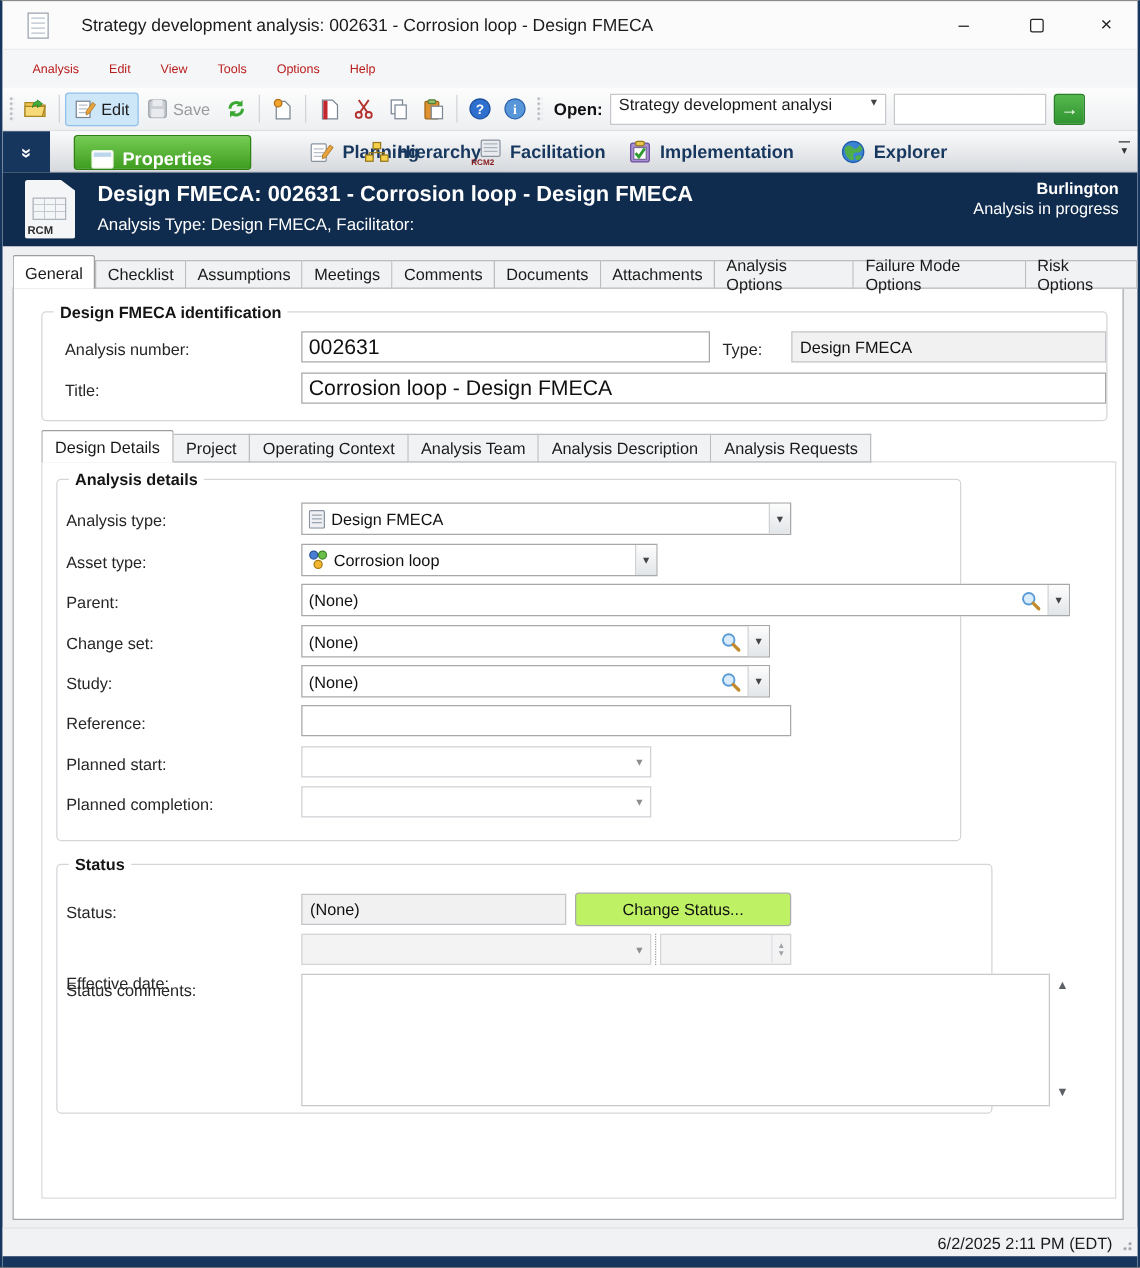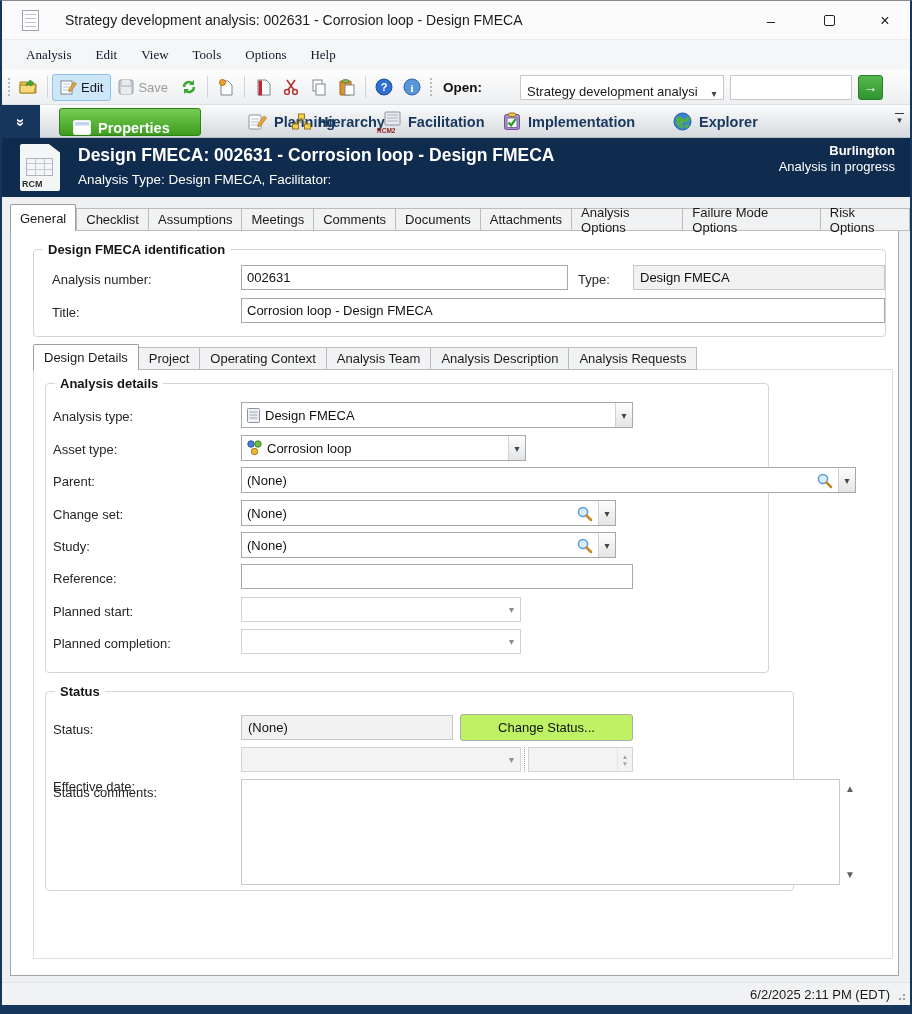--- a/index.html
+++ b/index.html
@@ -10,31 +10,31 @@
   
   .titlebar{position:absolute;left:0;top:0;right:0;height:39px;background:#fbfbfb;display:flex;align-items:center;border-bottom:1px solid #ececec;}
   .app-icon{width:17px;height:21px;margin-left:20px;position:relative;background:#fff;border:1px solid #9aa2ad;}
   .app-icon:before{content:"";position:absolute;left:2px;top:3px;right:2px;height:1px;background:#b9c2cd;box-shadow:0 4px 0 #b9c2cd,0 8px 0 #b9c2cd,0 12px 0 #b9c2cd;}
   .title-text{margin-left:26px;font-size:14px;color:#1b1b1b;}
   .wctl{position:absolute;top:0;height:39px;width:46px;display:flex;align-items:center;justify-content:center;color:#222;font-size:15px;}
   .wctl.min{right:116px;} .wctl.max{right:58px;} .wctl.close{right:2px;font-size:16px;}
   .maxbox{width:11px;height:11px;border:1.2px solid #222;border-radius:2px;}
   
   .menubar{position:absolute;left:0;top:39px;right:0;height:30px;background:#f5f6f7;display:flex;align-items:center;padding-left:12px;}
-  .menu-item{padding:0 12px;height:100%;display:flex;align-items:center;font-size:13px;color:#0f172a;font-family:Liberation Serif, serif;}
+  .menu-item{padding:0 12px;height:100%;display:flex;align-items:center;font-size:10px;color:#b91c1c;}
   
   .toolbar{position:absolute;left:0;top:69px;right:0;height:35px;background:linear-gradient(#fdfdfd,#edeff1);display:flex;align-items:center;padding-left:2px;border-bottom:1px solid #dddfe2;}
   .gripv{width:5px;height:20px;margin:0 3px;background-image:radial-gradient(#b5b9be 1px,transparent 1.2px);background-size:4px 4px;}
   .sep{width:1px;height:22px;background:#d2d4d7;margin:0 4px;}
   .tbtn{height:27px;min-width:28px;display:flex;align-items:center;justify-content:center;gap:4px;border-radius:3px;border:1px solid transparent;font-size:13px;color:#1a1a1a;}
   .tbtn.hl{background:#cde6f8;border-color:#8fc0ea;padding:0 7px;}
   .tbtn.txt{padding:0 6px;}
   .tbtn.dis{color:#9b9b9b;}
   .open-label{font-weight:bold;font-size:13.5px;margin:0 6px 0 6px;color:#111;}
-  .open-combo{width:204px;height:25px;background:#fff;border:1px solid #c6c8cb;display:flex;align-items:flex-end;font-size:13px;padding-left:6px;color:#1a1a1a;margin-left:32px;}
+  .open-combo{width:221px;height:25px;background:#fff;border:1px solid #c6c8cb;display:flex;align-items:flex-start;font-size:13px;padding-left:6px;color:#1a1a1a;}
   .open-combo .arr{margin-left:auto;width:18px;text-align:center;color:#444;font-size:10px;}
   .quick-input{width:122px;height:25px;border:1px solid #c6c8cb;background:#fff;margin-left:6px;font-size:13px;padding:0 4px;font-family:"Liberation Sans",sans-serif;}
   .go-btn{width:25px;height:25px;margin-left:6px;background:linear-gradient(#55b84e,#2f9330);border:1px solid #2a7f2b;border-radius:3px;color:#fff;display:flex;align-items:center;justify-content:center;font-size:14px;font-weight:bold;}
   
   .viewbar{position:absolute;left:0;top:104px;right:0;height:33px;background:linear-gradient(#fafbfc,#d6d9dd);border-bottom:1px solid #b9bec4;}
   .collapse-btn{position:absolute;left:0;top:0;width:38px;height:33px;background:#17365d;color:#fff;display:flex;align-items:center;justify-content:center;}
   .collapse-btn span{display:inline-block;transform:rotate(90deg);font-weight:bold;font-size:15px;letter-spacing:-2px;}
   .vtab{position:absolute;top:0;height:33px;display:flex;align-items:center;gap:7px;font-weight:bold;color:#17375e;font-size:14.5px;}
   .vtab.active{top:3px;height:28px;background:linear-gradient(#76cc54,#3e9d1f);border:1px solid #2e8213;border-radius:3px;color:#fff;padding:11px 30px 0 13px;}
   .voverflow{position:absolute;right:6px;top:8px;color:#333;font-size:9px;line-height:8px;text-align:center;}
@@ -53,21 +53,21 @@
   
   .mtabs{position:absolute;left:8px;top:203px;height:27px;display:flex;align-items:flex-end;z-index:3;}
   .mtab{height:23px;display:flex;align-items:center;padding:0 9px;font-size:13px;color:#1a1a1a;background:#f1f2f3;border:1px solid #bcbcbc;border-left:none;}
   .mtab:nth-child(2){border-left:1px solid #bcbcbc;}
   .mtab.active{height:27px;background:#fff;border:1px solid #9e9e9e;border-bottom:none;border-radius:2px 2px 0 0;position:relative;z-index:4;}
   .page{position:absolute;left:8px;top:229px;width:889px;height:746px;background:#fff;border:1px solid #a5a5a5;z-index:2;}
   
   .groupbox{position:absolute;border:1px solid #d3d5d8;border-radius:4px;background:#fff;}
   .gb-legend{position:absolute;top:-8px;left:9px;background:#fff;padding:0 5px;font-weight:bold;font-size:13px;color:#151515;}
   .flabel{position:absolute;font-size:13px;color:#262626;}
-  .tfield{position:absolute;height:25px;border:1px solid #a8a8a8;background:#fff;font-size:13px;padding:0 5px;color:#111;font-family:"Liberation Sans",sans-serif;}
+  .tfield{position:absolute;height:25px;border:1px solid #a8a8a8;background:#fff;font-size:17px;padding:0 5px;color:#111;font-family:"Liberation Sans",sans-serif;}
   .rofield{position:absolute;height:25px;border:1px solid #c3c5c8;background:#f1f1f2;font-size:13px;display:flex;align-items:center;padding:0 6px;color:#111;}
   .combo{position:absolute;height:26px;border:1px solid #a8a8a8;background:#fff;display:flex;align-items:center;font-size:13px;color:#111;}
   .combo .ctext{display:flex;align-items:center;gap:5px;padding:0 5px;flex:1;min-width:0;}
   .combo .cbtn{width:17px;align-self:stretch;display:flex;align-items:center;justify-content:center;background:linear-gradient(#fdfdfd,#e2e5e8);border-left:1px solid #cfd1d4;color:#444;font-size:10px;}
   .combo.lite{border-color:#cfd1d4;height:25px;}
   .combo.lite .cbtn{background:transparent;border-left:none;color:#8d8d8d;}
   .combo.dis{background:#f3f3f4;border-color:#d3d4d6;}
   .mag{margin-left:auto;flex:none;}
   .btn{position:absolute;background:#bef264;border:1px solid #acacac;border-radius:3px;font-size:13px;color:#111;display:flex;align-items:center;justify-content:center;}
   .stabs{position:absolute;left:22px;top:113px;display:flex;align-items:flex-end;z-index:3;}

